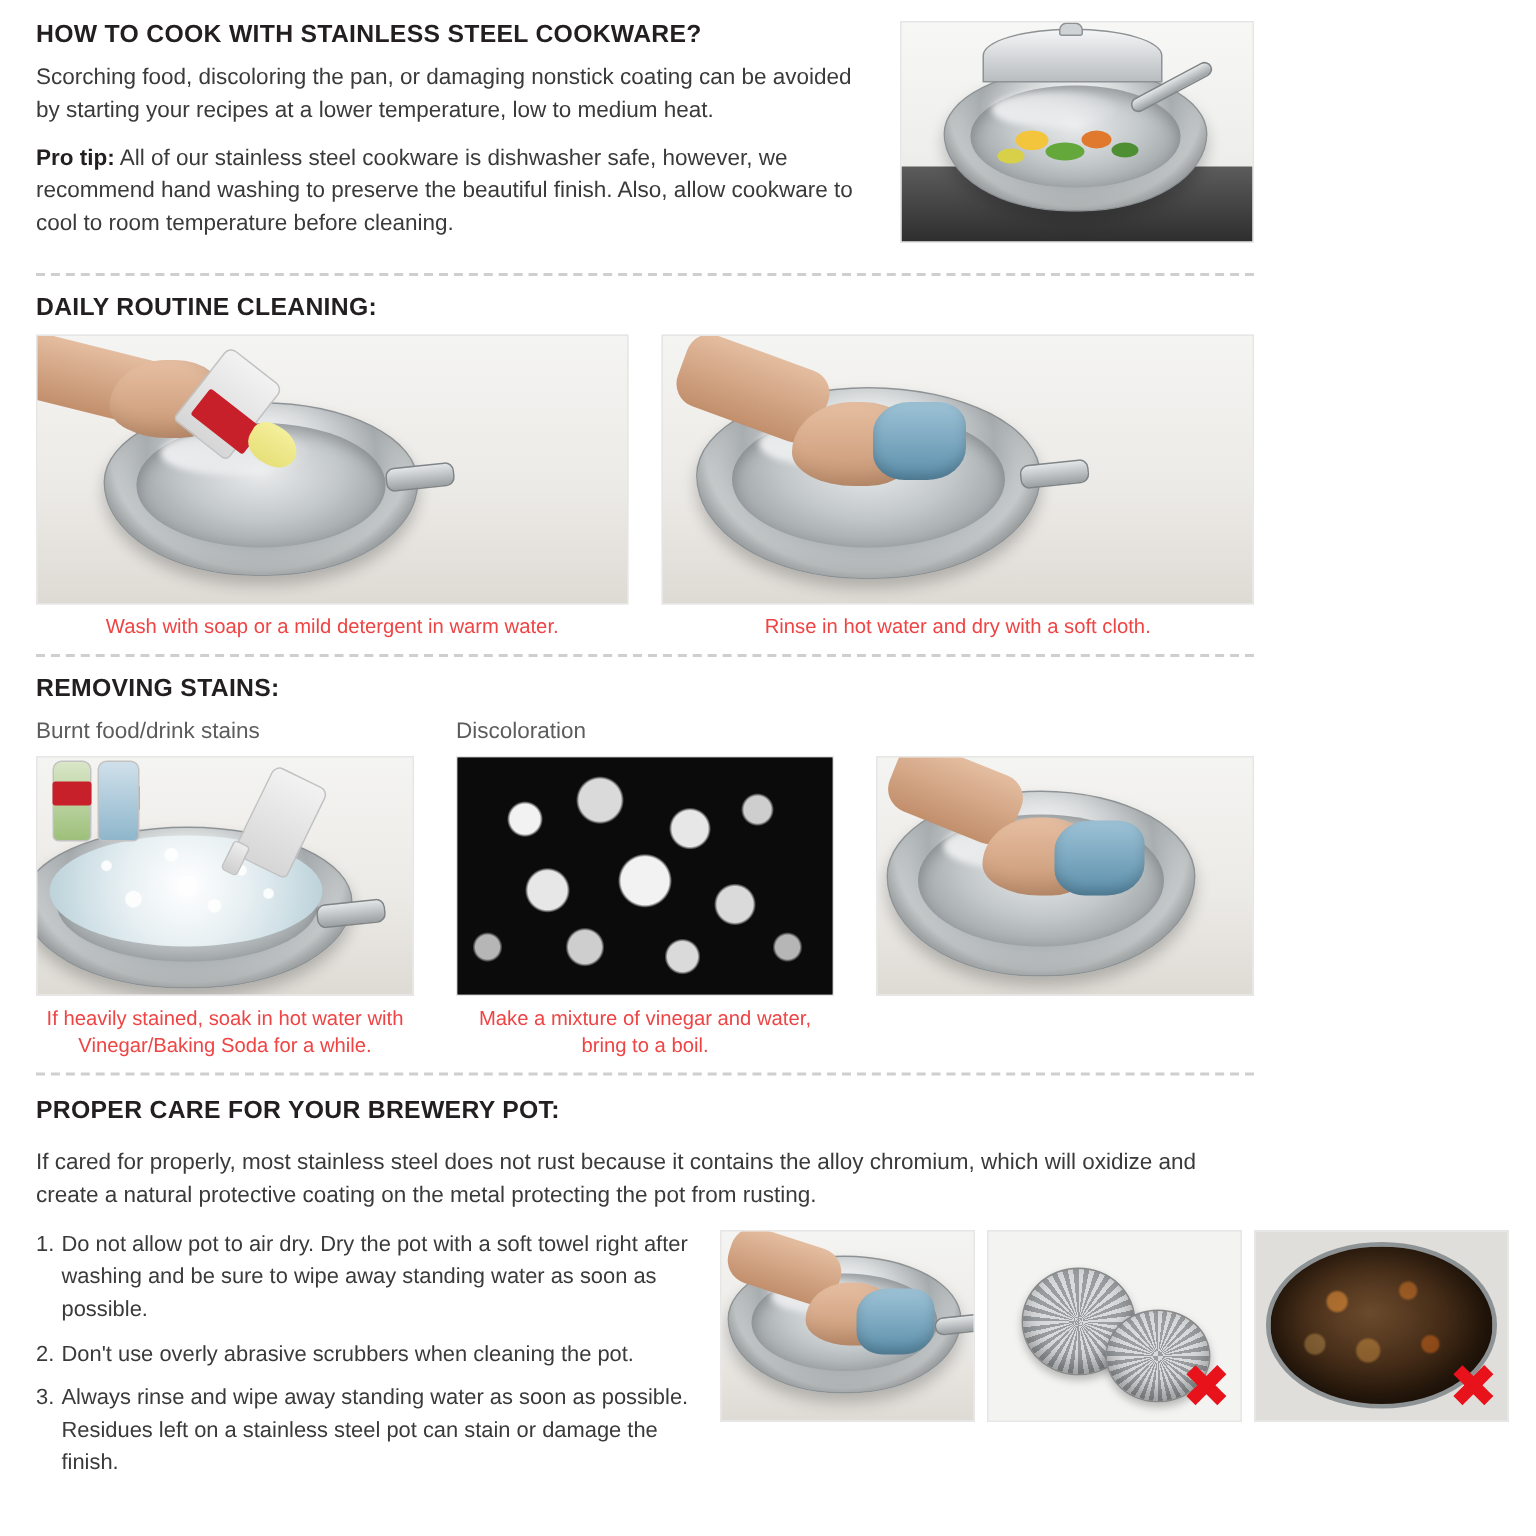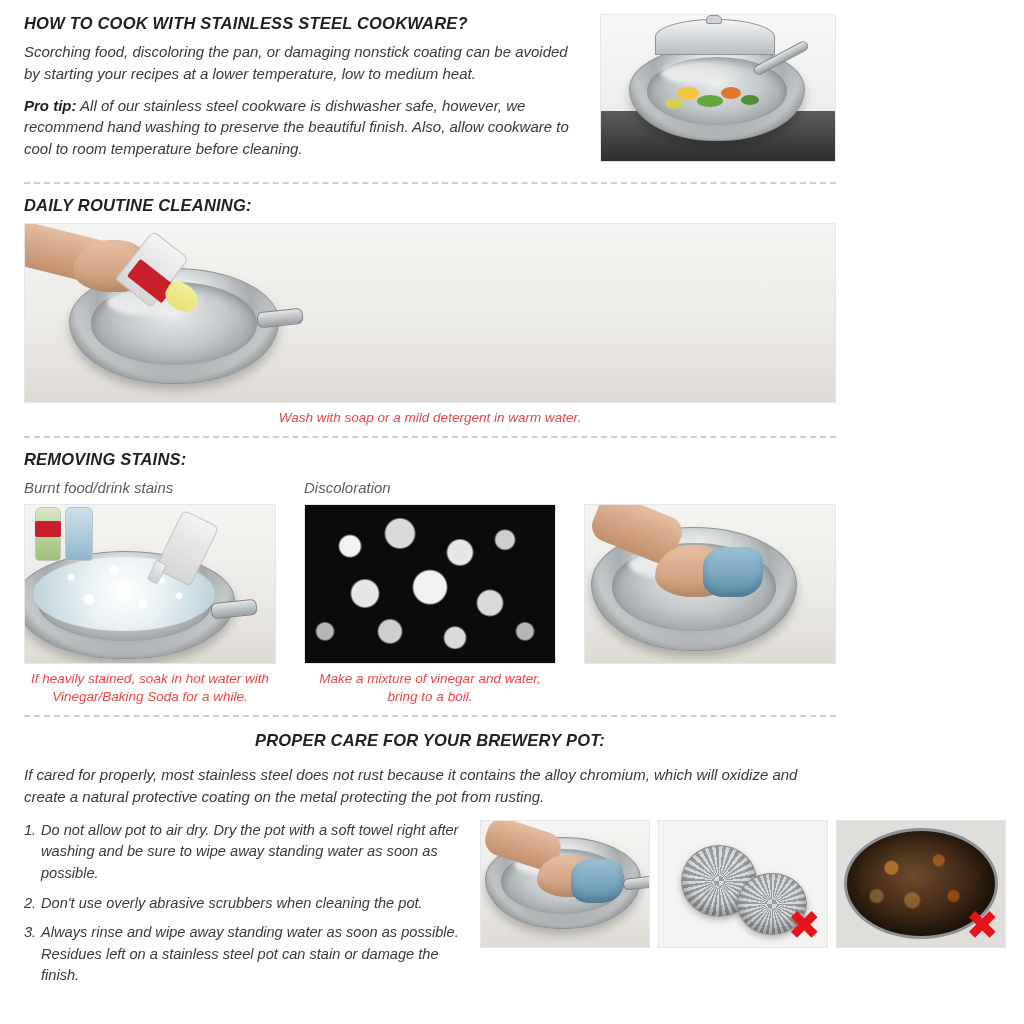--- a/index.html
+++ b/index.html
@@ -8,21 +8,20 @@
     width: 1024px; height: 1024px;
     background: #ffffff;
     font-family: "Liberation Sans", sans-serif;
     color: #231f20;
     overflow: hidden;
   }
   .page {
     position: relative;
     width: 860px; height: 1024px;
     padding: 0 24px;
-    font-style: italic;
   }
 
   .section-title {
     font-size: 16.5px;
     font-weight: bold;
     letter-spacing: .2px;
     margin: 0 0 8px 0;
     color: #231f20;
   }
   .body-text {
@@ -330,20 +329,34 @@
           <div class="arm" style="left:-20px; top:8px; width:120px; height:44px; transform:rotate(14deg);"></div>
           <div class="hand" style="left:48px; top:16px; width:78px; height:52px;"></div>
           <div class="bottle" style="left:104px; top:14px; width:46px; height:62px; transform:rotate(38deg);"></div>
           <div class="label-red" style="left:104px; top:46px; width:44px; height:22px; transform:rotate(38deg);"></div>
           <div style="position:absolute;left:140px;top:60px;width:34px;height:26px;background:linear-gradient(#f4ef9b,#e7e07a);border-radius:40% 60% 50% 50%;transform:rotate(30deg);"></div>
         </div>
         <div class="cap">Wash with soap or a mild detergent in warm water.</div>
       </div>
 
 
+      <div class="cell">
+        <div class="photo">
+          <div class="bg-counter"></div>
+          <div class="pan" style="left:22px; top:34px; width:230px; height:128px;">
+            <div class="pan-inner"></div>
+            <div class="pan-sheen"></div>
+          </div>
+          <div class="handle" style="left:238px; top:84px;"></div>
+          <div class="arm" style="left:10px; top:10px; width:100px; height:50px; transform:rotate(20deg);"></div>
+          <div class="hand" style="left:86px; top:44px; width:84px; height:56px;"></div>
+          <div class="cloth" style="left:140px; top:44px; width:62px; height:52px;"></div>
+        </div>
+        <div class="cap">Rinse in hot water and dry with a soft cloth.</div>
+      </div>
 
     </div>
   </div>
 
   <hr class="divider">
 
   <div class="sec">
     <h2 class="section-title">REMOVING STAINS:</h2>
     <div class="row4">
 
@@ -390,21 +403,21 @@
           <div class="cloth" style="left:118px; top:42px; width:60px; height:50px;"></div>
         </div>
       </div>
 
     </div>
   </div>
 
   <hr class="divider">
 
   <div class="sec-bottom">
-    <h2 class="section-title" style="margin-bottom:14px;text-align:center;">PROPER CARE FOR YOUR BREWERY POT:</h2>
+    <h2 class="section-title" style="margin-bottom:14px;">PROPER CARE FOR YOUR BREWERY POT:</h2>
     <p class="body-text">If cared for properly, most stainless steel does not rust because it contains the alloy chromium, which will oxidize and create a natural protective coating on the metal protecting the pot from rusting.</p>
 
     <div class="bottom-flex">
       <ul class="steps">
         <li>
           <span class="num">1.</span>
           <span>Do not allow pot to air dry. Dry the pot with a soft towel right after washing and be sure to wipe away standing water as soon as possible.</span>
         </li>
         <li>
           <span class="num">2.</span>

